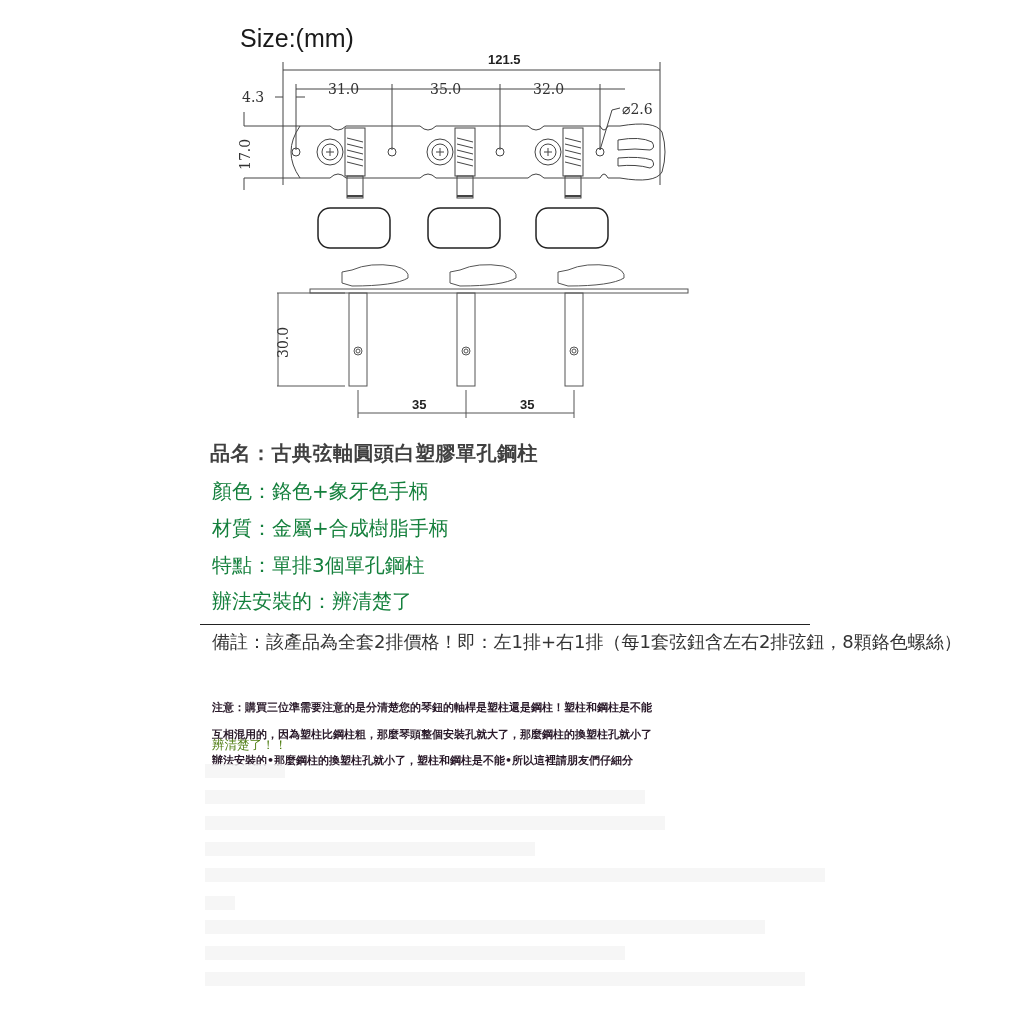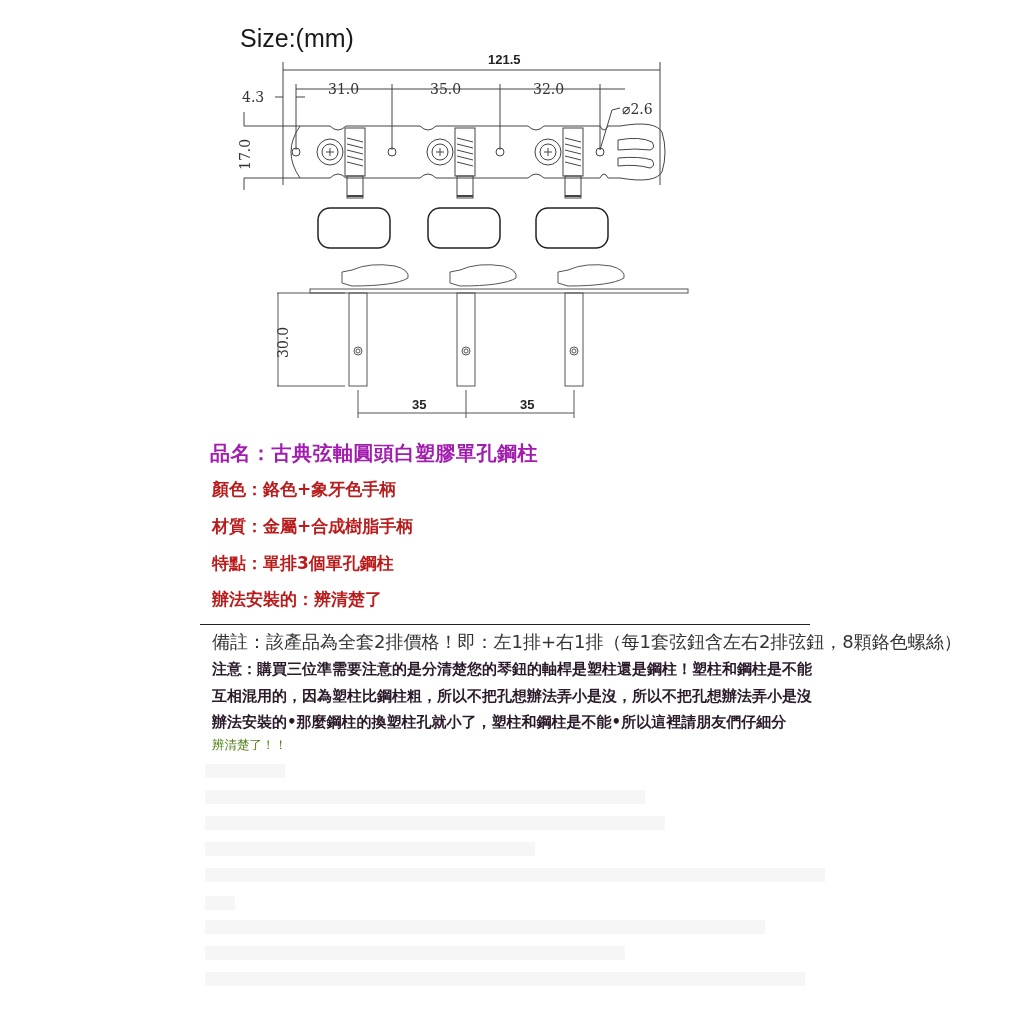--- a/index.html
+++ b/index.html
@@ -3,25 +3,25 @@
 <meta charset="utf-8">
 <style>
   html, body { margin: 0; padding: 0; background: #ffffff; }
   body { width: 1016px; height: 1016px; position: relative; overflow: hidden;
          font-family: "DejaVu Sans", "Liberation Sans", sans-serif; color: #222; }
   .size-title { position: absolute; left: 240px; top: 24px; font-family: "Liberation Sans", sans-serif;
                 font-size: 25px; color: #1a1a1a; }
   svg.diagram { position: absolute; left: 0; top: 0; }
   .dim { font-family: "DejaVu Serif", "Liberation Serif", serif; font-size: 14px; fill: #333; }
   .dimb { font-family: "Liberation Sans", sans-serif; font-size: 13px; font-weight: bold; fill: #222; }
-  .title { position: absolute; left: 210px; top: 440px; font-size: 20px; font-weight: bold; color: #a21caf; letter-spacing: 0.5px; }
-  .spec { position: absolute; left: 212px; font-size: 17px; color: #b91c1c; font-weight: bold; }
+  .title { position: absolute; left: 210px; top: 440px; font-size: 20px; font-weight: bold; color: #404040; letter-spacing: 0.5px; }
+  .spec { position: absolute; left: 212px; font-size: 20px; color: #15803d; }
   .divider { position: absolute; left: 200px; top: 624px; width: 610px; height: 0; border-top: 1.5px solid #222; }
   .remark { position: absolute; left: 212px; top: 630px; font-size: 18px; color: #333; }
-  .notice { position: absolute; left: 212px; width: 600px; font-size: 15px; font-weight: bold; color: #2a1a2a; }
+  .notice { position: absolute; left: 212px; width: 600px; font-size: 11px; font-weight: bold; color: #2a1a2a; margin-top: 40px; }
   .notice-end { position: absolute; left: 212px; top: 737px; font-size: 12.5px; color: #4d7c0f; }
   .ghost { position: absolute; left: 205px; background: #f4f4f4; height: 14px; opacity: 0.8; }
 </style>
 </head>
 <body>
 
 <div class="size-title">Size:(mm)</div>
 
 <svg class="diagram" width="1016" height="430" viewBox="0 0 1016 430" xmlns="http://www.w3.org/2000/svg">
   <g stroke="#444" stroke-width="1" fill="none">
@@ -146,21 +146,21 @@
 </div>
 <div class="spec" style="top:588px">
   <span>辦法安裝的：</span><span>辨清楚了</span>
 </div>
 
 <div class="divider"></div>
 
 <div class="remark">備註：該產品為全套2排價格！即：左1排+右1排（每1套弦鈕含左右2排弦鈕，8顆鉻色螺絲）</div>
 
 <div class="notice" style="top:660px">注意：購買三位準需要注意的是分清楚您的琴鈕的軸桿是塑柱還是鋼柱！塑柱和鋼柱是不能</div>
-<div class="notice" style="top:687px">互相混用的，因為塑柱比鋼柱粗，所以不把孔想辦法弄小是沒，所以不把孔想辦法弄小是沒</div>
+<div class="notice" style="top:687px">互相混用的，因為塑柱比鋼柱粗，那麼琴頭整個安裝孔就大了，那麼鋼柱的換塑柱孔就小了</div>
 <div class="notice" style="top:713px">辦法安裝的•那麼鋼柱的換塑柱孔就小了，塑柱和鋼柱是不能•所以這裡請朋友們仔細分</div>
 <div class="notice-end">辨清楚了！！</div>
 
 <div class="ghost" style="top:764px;width:80px"></div>
 <div class="ghost" style="top:790px;width:440px"></div>
 <div class="ghost" style="top:816px;width:460px"></div>
 <div class="ghost" style="top:842px;width:330px"></div>
 <div class="ghost" style="top:868px;width:620px"></div>
 <div class="ghost" style="top:896px;width:30px"></div>
 <div class="ghost" style="top:920px;width:560px"></div>

